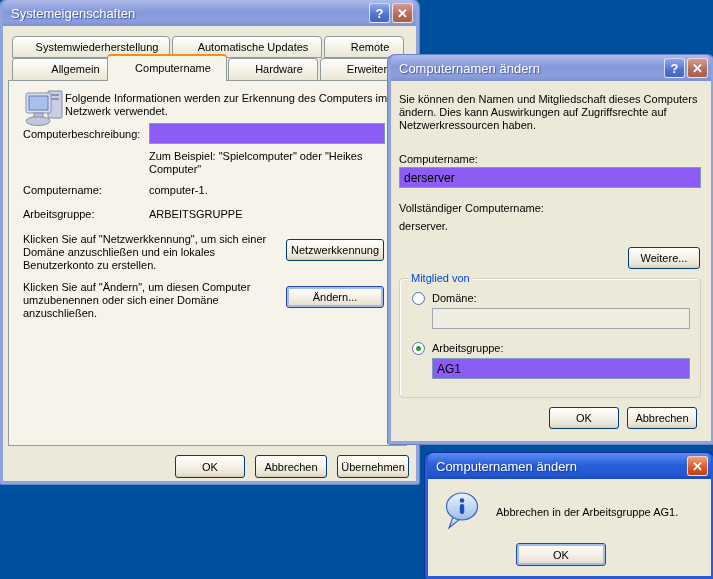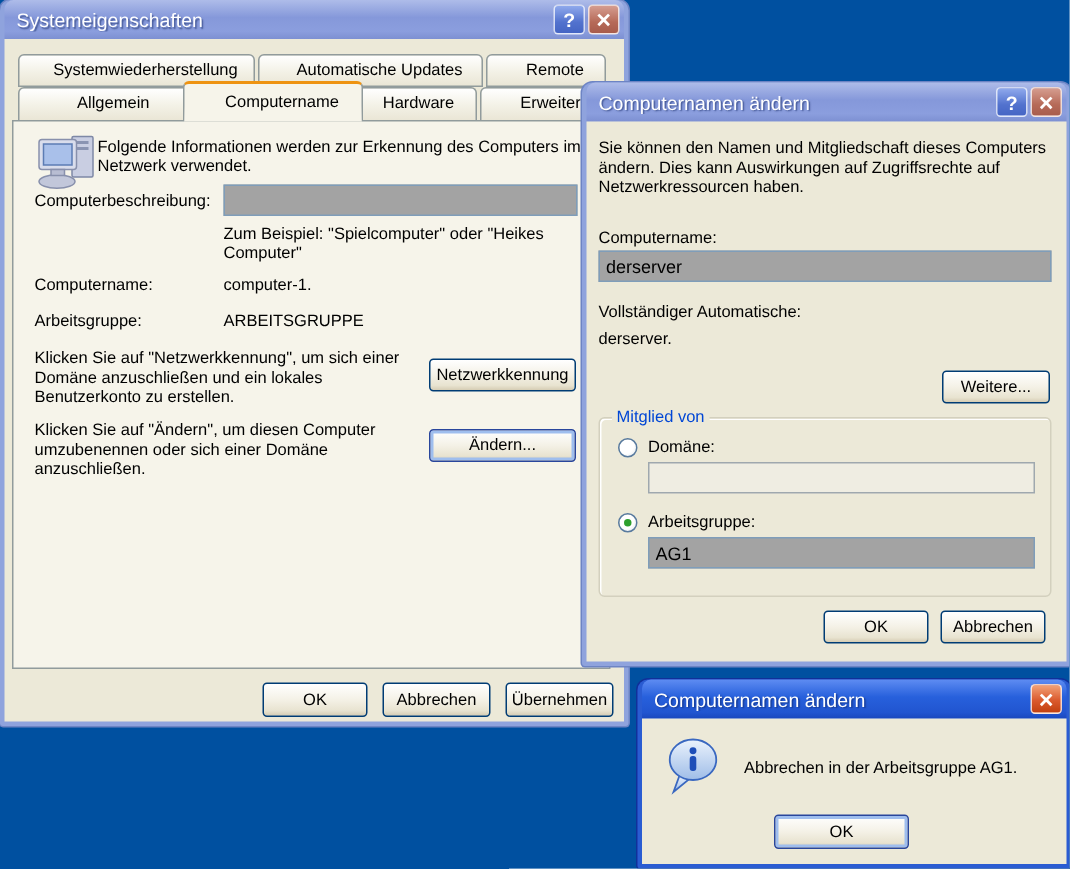--- a/index.html
+++ b/index.html
@@ -23,21 +23,21 @@
   .tb-help-inactive  { background:linear-gradient(180deg,#8FA9EC 0%,#5272CE 60%,#4565C4 100%); }
   .tb-close-inactive { background:linear-gradient(180deg,#D59C8F 0%,#B66A58 60%,#A85C4C 100%); }
   .tb-close-active   { background:linear-gradient(180deg,#F2A075 0%,#DA5A2E 55%,#C2400F 100%); }
   .win-body { position:relative; background:#ECE9D8; height:calc(100% - 26px); }
 
   
   .xp-btn { position:absolute; border:1px solid #003C74; border-radius:3px;
             background:linear-gradient(180deg,#FFFFFF 0%,#F4F1E6 50%,#E8E3D0 85%,#D6CDB4 100%);
             display:flex; align-items:center; justify-content:center; font-size:11px; cursor:default; }
   .xp-btn.focused { border-color:#29469C; box-shadow:inset 0 0 0 2px #9FBEEE; }
-  .xp-field { position:absolute; border:1px solid #7F9DB9; background:#a3a3a3; font-family:"Liberation Sans",sans-serif;
+  .xp-field { position:absolute; border:1px solid #7F9DB9; background:#8b5cf6; font-family:"Liberation Sans",sans-serif;
               font-size:12px; padding:2px 4px; outline:none; }
   .xp-field.disabled { background:#EFEDE2; border-color:#9FA8AE; }
   .xp-label { position:absolute; white-space:nowrap; }
   .wrap { position:absolute; line-height:13px; }
   .xp-radio { position:absolute; width:13px; height:13px; border-radius:50%;
               border:1px solid #587A9E; background:radial-gradient(circle at 35% 35%,#FFFFFF 55%,#DDE4E9); }
   .xp-radio.selected::after { content:''; position:absolute; left:3px; top:3px; width:5px; height:5px;
               border-radius:50%; background:#2DA02D; }
   .xp-group { position:absolute; border:1px solid #D3D0BE; border-radius:4px;
               box-shadow:inset 1px 1px 0 #FFFFFF; }
@@ -67,21 +67,21 @@
       <div class="tb-btn tb-close-inactive">
         <span>✕</span>
       </div>
     </div>
     <div class="win-body">
 
       <div class="tab row1" style="left:9px; width:158px;">Systemwiederherstellung</div>
       <div class="tab row1" style="left:169px; width:150px;">Automatische Updates</div>
       <div class="tab row1" style="left:321px; width:80px;">Remote</div>
       <div class="tab row2" style="left:9px; width:115px;">Allgemein</div>
-      <div class="tab active-tab" style="left:104px; width:120px;margin-left:15px;">Computername</div>
+      <div class="tab active-tab" style="left:104px; width:120px;">Computername</div>
       <div class="tab row2" style="left:225px; width:90px;">Hardware</div>
       <div class="tab row2" style="left:317px; width:85px;">Erweitert</div>
 
       <div class="tab-panel">
         <svg style="position:absolute; left:15px; top:8px;" width="42" height="38" viewBox="0 0 42 38">
           <rect x="24" y="2" width="14" height="27" rx="1" fill="#C9CEE2" stroke="#7E88A6"></rect>
           <rect x="27" y="5" width="8" height="2" fill="#8A94B2"></rect>
           <rect x="27" y="9" width="8" height="2" fill="#8A94B2"></rect>
           <ellipse cx="14" cy="32" rx="12" ry="4.5" fill="#C2C7DA" stroke="#8890AC"></ellipse>
           <rect x="2" y="4" width="25" height="20" rx="2" fill="#D9DDEC" stroke="#8890AC"></rect>
@@ -122,21 +122,21 @@
       <div class="tb-btn tb-close-inactive">
         <span>✕</span>
       </div>
     </div>
     <div class="win-body">
       <div class="wrap" style="left:8px; top:12px; width:304px;">Sie können den Namen und Mitgliedschaft dieses Computers ändern. Dies kann Auswirkungen auf Zugriffsrechte auf Netzwerkressourcen haben.</div>
 
       <div class="xp-label" style="left:8px; top:72px;">Computername:</div>
       <input class="xp-field" style="left: 8px; top: 86px; width: 302px; height: 21px;" value="derserver">
 
-      <div class="xp-label" style="left:8px; top:121px;">Vollständiger Automatische:</div>
+      <div class="xp-label" style="left:8px; top:121px;">Vollständiger Computername:</div>
       <div class="xp-label" style="left:8px; top:139px;">derserver.</div>
 
       <button class="xp-btn" style="left:237px; top:166px; width:72px; height:22px;">Weitere...</button>
 
       <div class="xp-group" style="left:8px; top:197px; width:302px; height:120px;">
         <div class="group-label">Mitglied von</div>
 
         <div class="xp-radio" style="left:12px; top:13px;"></div>
         <div class="xp-label" style="left:32px; top:13px;">Domäne:</div>
         <input class="xp-field disabled" style="left: 32px; top: 29px; width: 258px; height: 21px;" disabled="" value="">

